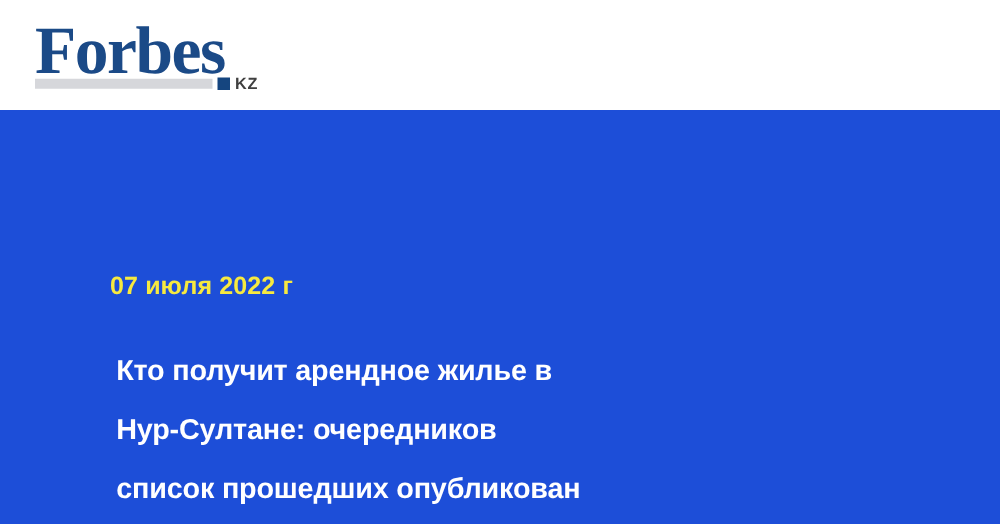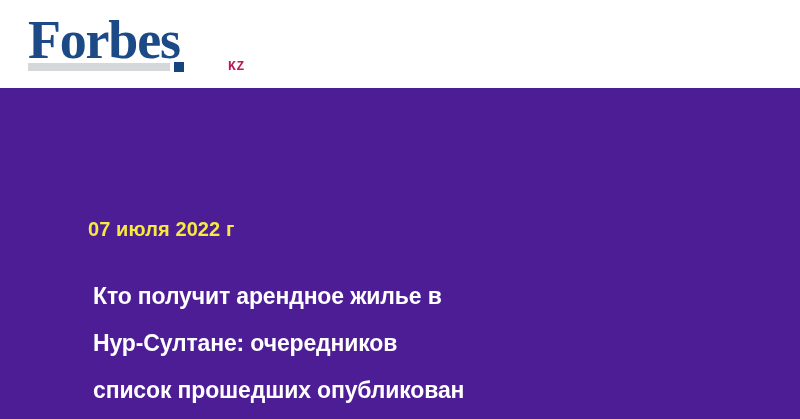--- a/index.html
+++ b/index.html
@@ -71,37 +71,36 @@
     top: 49px;
     width: 10px;
     height: 10px;
     background: #15457f;
   }
 
   .logo-kz-text {
     position: absolute;
     left: 160px;
     top: 47px;
-    font-family: Liberation Mono, monospace;
+    font-family: Liberation Sans, sans-serif;
     font-weight: 700;
     font-size: 13px;
     line-height: 13px;
     letter-spacing: 0.6px;
-    color: #be185d;
-    margin-left: 40px;
+    color: #404040;
   }
 
   
   .hero {
     position: absolute;
     left: 0;
     top: 88px;
     width: 800px;
     height: 331px;
-    background: #4c1d95;
+    background: #1d4ed8;
     box-sizing: border-box;
   }
 
   .hero-date {
     position: absolute;
     left: 88px;
     top: 129px;
     font-family: "Liberation Sans", sans-serif;
     font-weight: 700;
     font-size: 20px;

